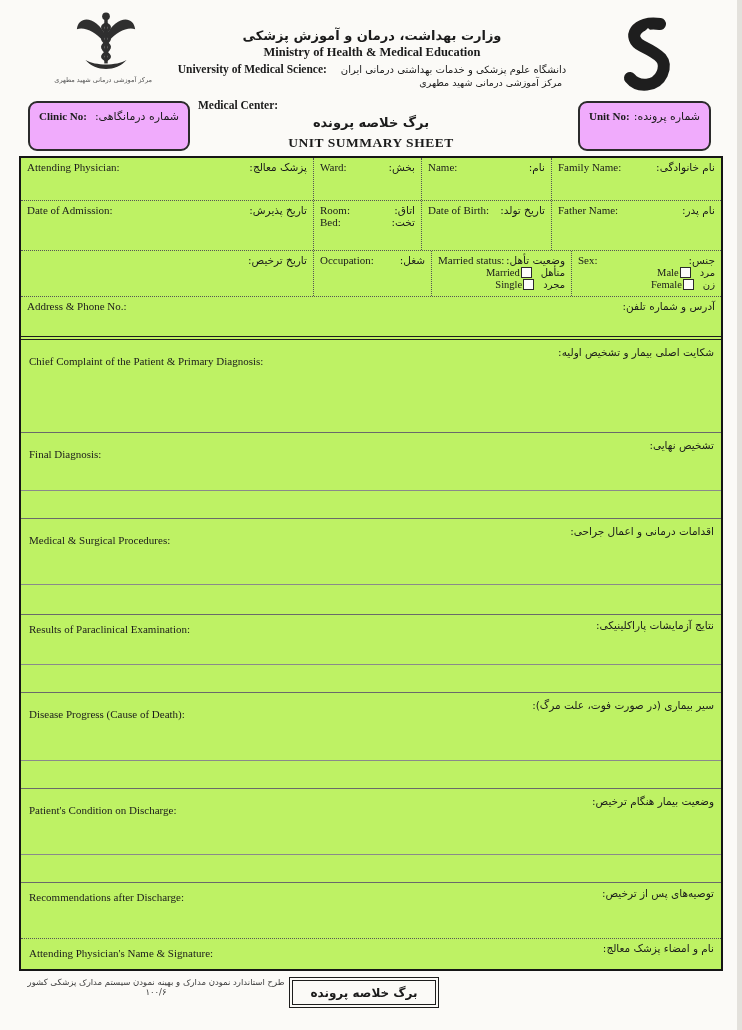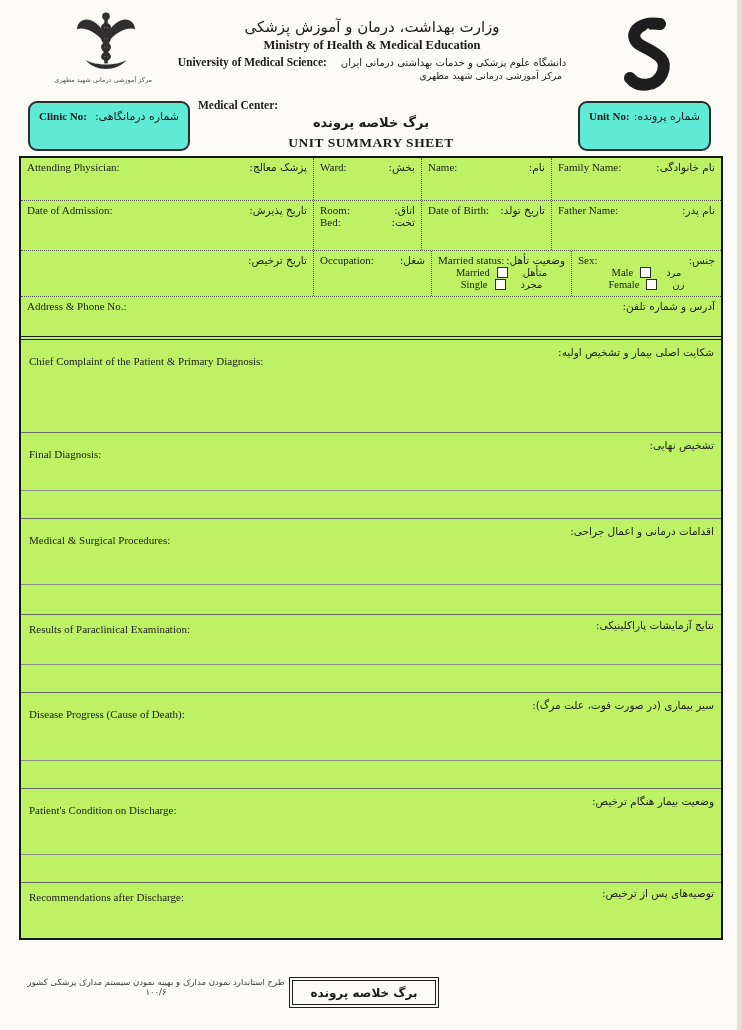--- a/index.html
+++ b/index.html
@@ -19,34 +19,34 @@
   .en { font-family:"Liberation Serif","DejaVu Serif",serif; }
 
   
   .emblem-left { position:absolute; left:60px; top:10px; width:92px; text-align:center; }
   .emblem-left svg { display:block; margin:0 auto; }
   .emblem-caption { font-size:6.5px; color:#555; margin-top:2px; white-space:nowrap; }
 
   .logo-right { position:absolute; left:616px; top:14px; width:64px; height:84px; }
 
   .head-center { position:absolute; left:148px; top:18px; width:448px; text-align:center; }
-  .ministry-fa { font-size:15px; font-weight:normal; letter-spacing:.5px; }
+  .ministry-fa { font-size:13px; font-weight:bold; letter-spacing:.5px;margin-top:10px; }
   .ministry-en { font-size:12.5px; font-weight:bold; margin-top:2px; }
   .univ-line { margin-top:3px; display:flex; justify-content:center; align-items:baseline; gap:14px; }
   .univ-en { font-size:11.5px; font-weight:bold; }
   .univ-fa { font-size:10px; }
   .center-line { margin-top:2px; text-align:right; padding-right:34px; font-size:9.5px; }
 
   .medical-center { position:absolute; left:198px; top:99px; font-size:11.5px; font-weight:bold; }
 
   .id-box {
     position:absolute; top:101px; height:50px;
     border:2px solid #2b2b2b; border-radius:9px;
     display:flex; justify-content:space-between; align-items:flex-start;
-    padding:7px 9px 0 9px; background:#5eead4;
+    padding:7px 9px 0 9px; background:#f0abfc;
   }
   .id-box .en { font-size:11px; font-weight:bold; }
   .id-box .fa { font-size:11px; }
   .clinic-box { left:28px; width:162px; }
   .unit-box  { left:578px; width:133px; }
 
   .title-fa { position:absolute; left:0; right:0; top:115px; text-align:center; font-size:13px; font-weight:bold; }
   .title-en-wrap { position:absolute; left:0; right:0; top:133px; text-align:center; }
   .title-en { display:inline-block; font-size:13.5px; font-weight:bold; letter-spacing:.5px; border-bottom:1.5px solid #222; padding:0 6px 12px 6px; }
 
@@ -67,21 +67,21 @@
   .g-r3 { height:46px; border-top:1px dotted #555; }
   .c-left  { width:292px; }
   .c-ward  { width:108px; }
   .c-name  { width:130px; }
   .c-fam   { flex:1; }
   .c-occ   { width:118px; }
   .c-mar   { width:140px; }
   .c-sex   { flex:1; }
   .wardcell .lbl-pair + .lbl-pair { }
 
-  .chk-row { display:flex; justify-content:center; align-items:center; gap:7px; margin-top:1px; }
+  .chk-row { display:flex; justify-content:flex-end; align-items:center; gap:1px; margin-top:1px; }
   .chk-row .w-en { font-size:10.5px; }
   .chk-row .w-fa { font-size:10px;margin-left:8px; }
   .chk { width:11px; height:11px; border:1.5px solid #2b2b2b; background:#fdfdfb; display:inline-block; }
 
   .addr-row { height:44px; border-top:1px dotted #555; border-bottom:4px double #1d1d1d; }
 
   .sec { position:relative; width:100%; }
   .sec .s-en { position:absolute; left:8px; top:15px; font-size:11px; }
   .sec .s-fa { position:absolute; right:7px; top:6px; font-size:10.5px; }
   .sec-line { border-top:1px solid #6a6a6a; }
@@ -311,20 +311,24 @@
       <span class="s-en en">Patient's Condition on Discharge:</span>
       <span class="s-fa fa">وضعیت بیمار هنگام ترخیص:</span>
     </div>
     <div class="empty-row e28"></div>
 
     <div class="sec sec-line h56 short">
       <span class="s-en en">Recommendations after Discharge:</span>
       <span class="s-fa fa">توصیه‌های پس از ترخیص:</span>
     </div>
 
+    <div class="sec sec-dotted h31 sig">
+      <span class="s-en en">Attending Physician's Name &amp; Signature:</span>
+      <span class="s-fa fa">نام و امضاء پزشک معالج:</span>
+    </div>
   </div>
 
   <div class="foot-note fa">طرح استاندارد نمودن مدارک و بهینه نمودن سیستم مدارک پزشکی کشور ۱۰۰/۶</div>
   <div class="stamp-box">
     <span class="fa">برگ خلاصه پرونده</span>
   </div>
 
   <div class="scan-edge"></div>
 </div>
 

